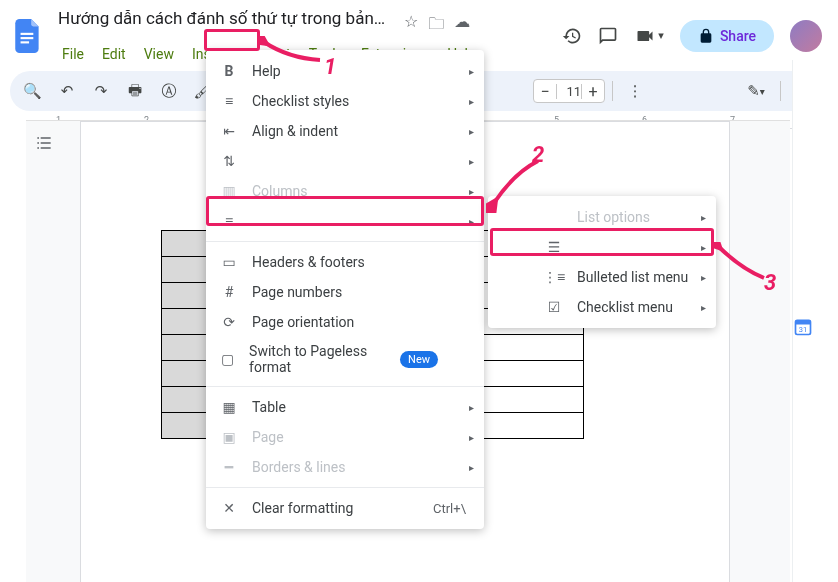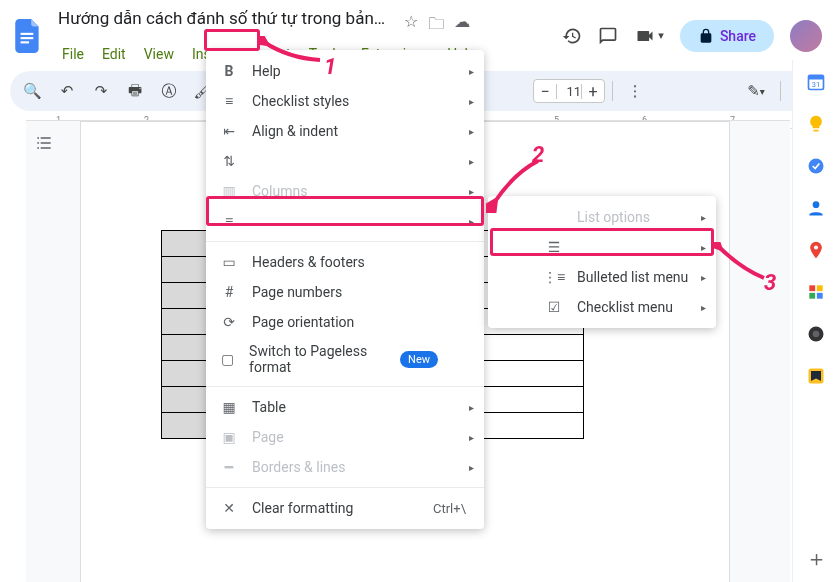--- a/index.html
+++ b/index.html
@@ -26,21 +26,21 @@
 .tb-right { margin-left: auto; display: flex; align-items: center; gap: 6px; }
 .ruler { height: 14px; margin: 4px 10px 0 56px; position: relative; font-size: 9px; color: #80868b; border-bottom: 1px solid #dadce0; }
 .ruler span { position: absolute; top: 0; }
 .canvas { position: absolute; top: 120px; left: 26px; right: 48px; bottom: 0; background: #f8f9fa; border-top: 1px solid #e0e0e0; }
 .outline-btn { position: absolute; top: 12px; left: 8px; color: #5f6368; cursor: pointer; }
 .page { position: absolute; top: 0; left: 54px; width: 650px; background: #fff; border: 1px solid #dadce0; height: 700px; }
 .tbl { position: absolute; top: 108px; left: 80px; border-collapse: collapse; }
 .tbl td { border: 1px solid #000; height: 26px; }
 .tbl td.c1 { width: 82px; background: #d9d9d9; }
 .tbl td.c2 { width: 340px; }
-.side-panel { position: absolute; top: 60px; right: 0; width: 46px; bottom: 0; background: #fff; border-left: 1px solid #eceff1; display: flex; flex-direction: column; align-items: center; gap: 22px; padding-top: 12px; }
+.side-panel { position: absolute; top: 60px; right: 0; width: 46px; bottom: 0; background: #fff; border-left: 1px solid #eceff1; display: flex; flex-direction: row; align-items: center; gap: 22px; padding-top: 12px; }
 .sp-icon { width: 20px; height: 20px; cursor: pointer; }
 .dropdown { position: absolute; background: #fff; border-radius: 4px; box-shadow: 0 2px 10px rgba(0,0,0,0.25); padding: 6px 0; font-size: 14px; color: #3c4043; z-index: 20; }
 .dd-item { display: flex; align-items: center; padding: 6px 14px 6px 14px; min-height: 30px; cursor: pointer; gap: 14px; position: relative; }
 .dd-item.disabled { color: #bdc1c6; cursor: default; }
 .dd-ico { width: 18px; display: flex; justify-content: center; font-size: 14px; color: #5f6368; }
 .dd-item.disabled .dd-ico { color: #bdc1c6; }
 .dd-arrow { position: absolute; right: 10px; color: #5f6368; font-size: 10px; }
 .dd-sep { height: 1px; background: #e8eaed; margin: 5px 0; }
 .dd-badge { background: #1a73e8; color: #fff; font-size: 11px; border-radius: 10px; padding: 2px 8px; margin-left: auto; margin-right: 32px; }
 .dd-shortcut { margin-left: auto; color: #5f6368; font-size: 13px; margin-right: 4px; }

